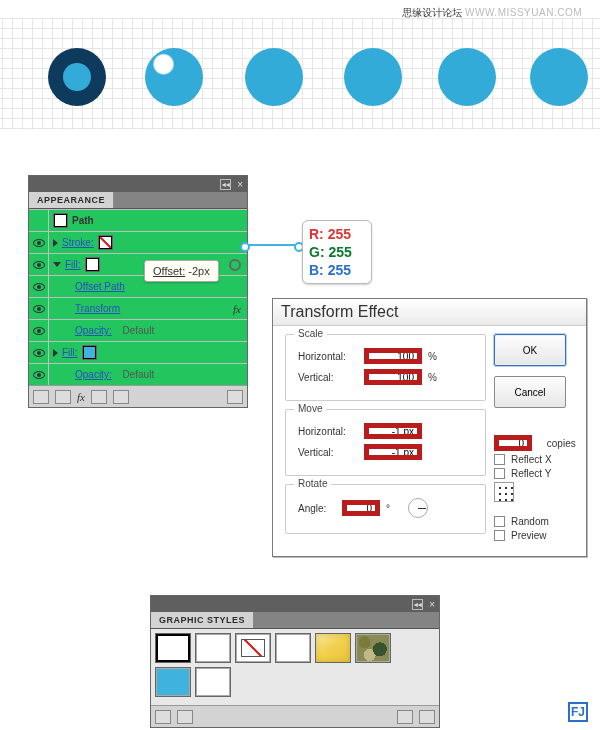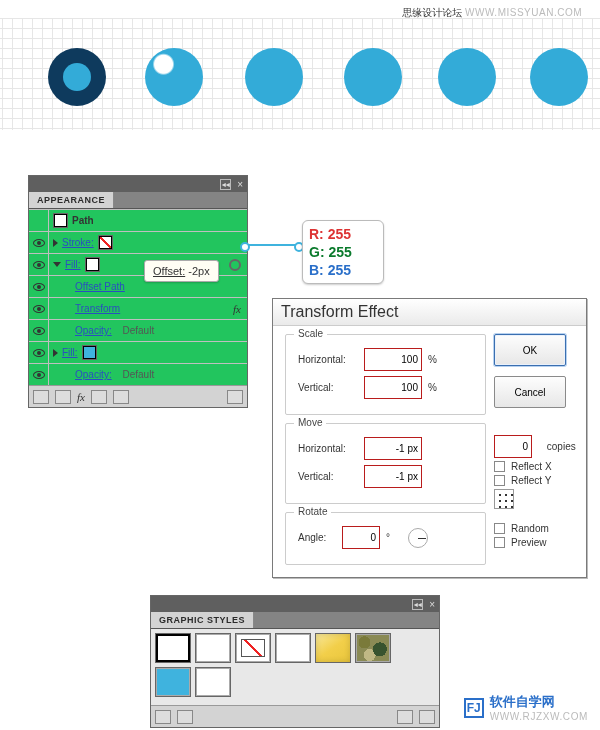--- a/index.html
+++ b/index.html
@@ -46,31 +46,31 @@
 .fbtn { width:16px; height:14px; border:1px solid #888; background:#ddd; }
 .fbtn.trash { margin-left:auto; }
 
 .offset { position:absolute; top:260px; left:144px; background:#fffef4; border:1px solid #aaa; border-radius:3px; padding:4px 8px; font-size:11px; box-shadow:0 1px 2px rgba(0,0,0,.2); }
 .offset .u { text-decoration:underline; }
 
 .wire { position:absolute; top:244px; left:244px; width:56px; height:2px; background:#3fb3de; }
 .wire::before, .wire::after { content:""; position:absolute; width:6px; height:6px; border-radius:50%; top:-2px; background:#fff; border:2px solid #3fb3de; }
 .wire::before{ left:-4px; } .wire::after{ right:-4px; }
 
-.rgb { position:absolute; top:220px; left:302px; width:82px; background:#fff; border:1px solid #bbb; border-radius:6px; box-shadow:0 1px 2px rgba(0,0,0,.2); padding:4px 6px; font:bold 14px/18px Arial; }
+.rgb { position:absolute; top:220px; left:302px; width:70px; background:#fff; border:1px solid #bbb; border-radius:6px; box-shadow:0 1px 2px rgba(0,0,0,.2); padding:4px 6px; font:bold 14px/18px Arial; }
 .rgb .r{color:#d33;} .rgb .g{color:#0a7a2c;} .rgb .b{color:#2a6fc9;}
 
 .dialog { position:absolute; top:298px; left:272px; width:315px; background:#fff; border:1px solid #7a7a7a; box-shadow:1px 1px 0 #bbb; }
 .dialog .ttl { background:linear-gradient(#fff,#eaeaea); border-bottom:1px solid #ccc; padding:4px 8px; font-size:16px; }
 .dialog .body { padding:8px 10px 12px 12px; display:grid; grid-template-columns: 1fr 82px; gap:8px 8px; }
 .grp { border:1px solid #ccc; border-radius:2px; padding:8px 10px 10px 10px; position:relative; }
 .grp .gl { position:absolute; top:-7px; left:8px; background:#fff; padding:0 4px; font-size:10px; color:#444; }
 .frow { display:flex; align-items:center; gap:6px; margin:5px 2px; }
 .frow .dl { width:60px; font-size:10px; color:#333; }
-.inp { width:58px; border:1px solid #b91c1c; height:23px; font-size:10px; text-align:right; padding-right:3px; background:#fff; }
+.inp { width:58px; border:5px solid #b91c1c; height:16px; font-size:10px; text-align:right; padding-right:3px; background:#fff; }
 .pct { font-size:10px; }
 .btncol { display:flex; flex-direction:column; gap:10px; }
 .wbtn { width:72px; height:32px; border:1px solid #8a8a8a; border-radius:2px; background:linear-gradient(#fdfdfd,#e7e7e7); font-size:10px; }
 .wbtn.primary { border-color:#3a6fb0; box-shadow:0 0 0 1px #b7d1ef, inset 0 0 0 1px #eaf1fb; }
 .rcol { font-size:10px; color:#333; }
 .rcol .frow { margin:3px 0; }
 .ck { width:11px; height:11px; border:1px solid #888; background:#fff; }
 .mini { width:38px; }
 .anchor { width:20px; height:20px; border:1px solid #999; background:
   radial-gradient(#333 1px, transparent 1px) 2px 2px/6px 6px; }
@@ -309,17 +309,13 @@
   <div class="footer">
     <span class="fbtn"></span>
     <span class="fbtn"></span>
     <span class="fbtn" style="margin-left:auto"></span>
     <span class="fbtn"></span>
   </div>
 </div>
 
 <div class="brand">
   <span class="logo">FJ</span>
-  <span>
-    <div class="cn">软件自学网</div>
-    <div class="en">WWW.RJZXW.COM</div>
-  </span>
 </div>
 
 </body></html>

